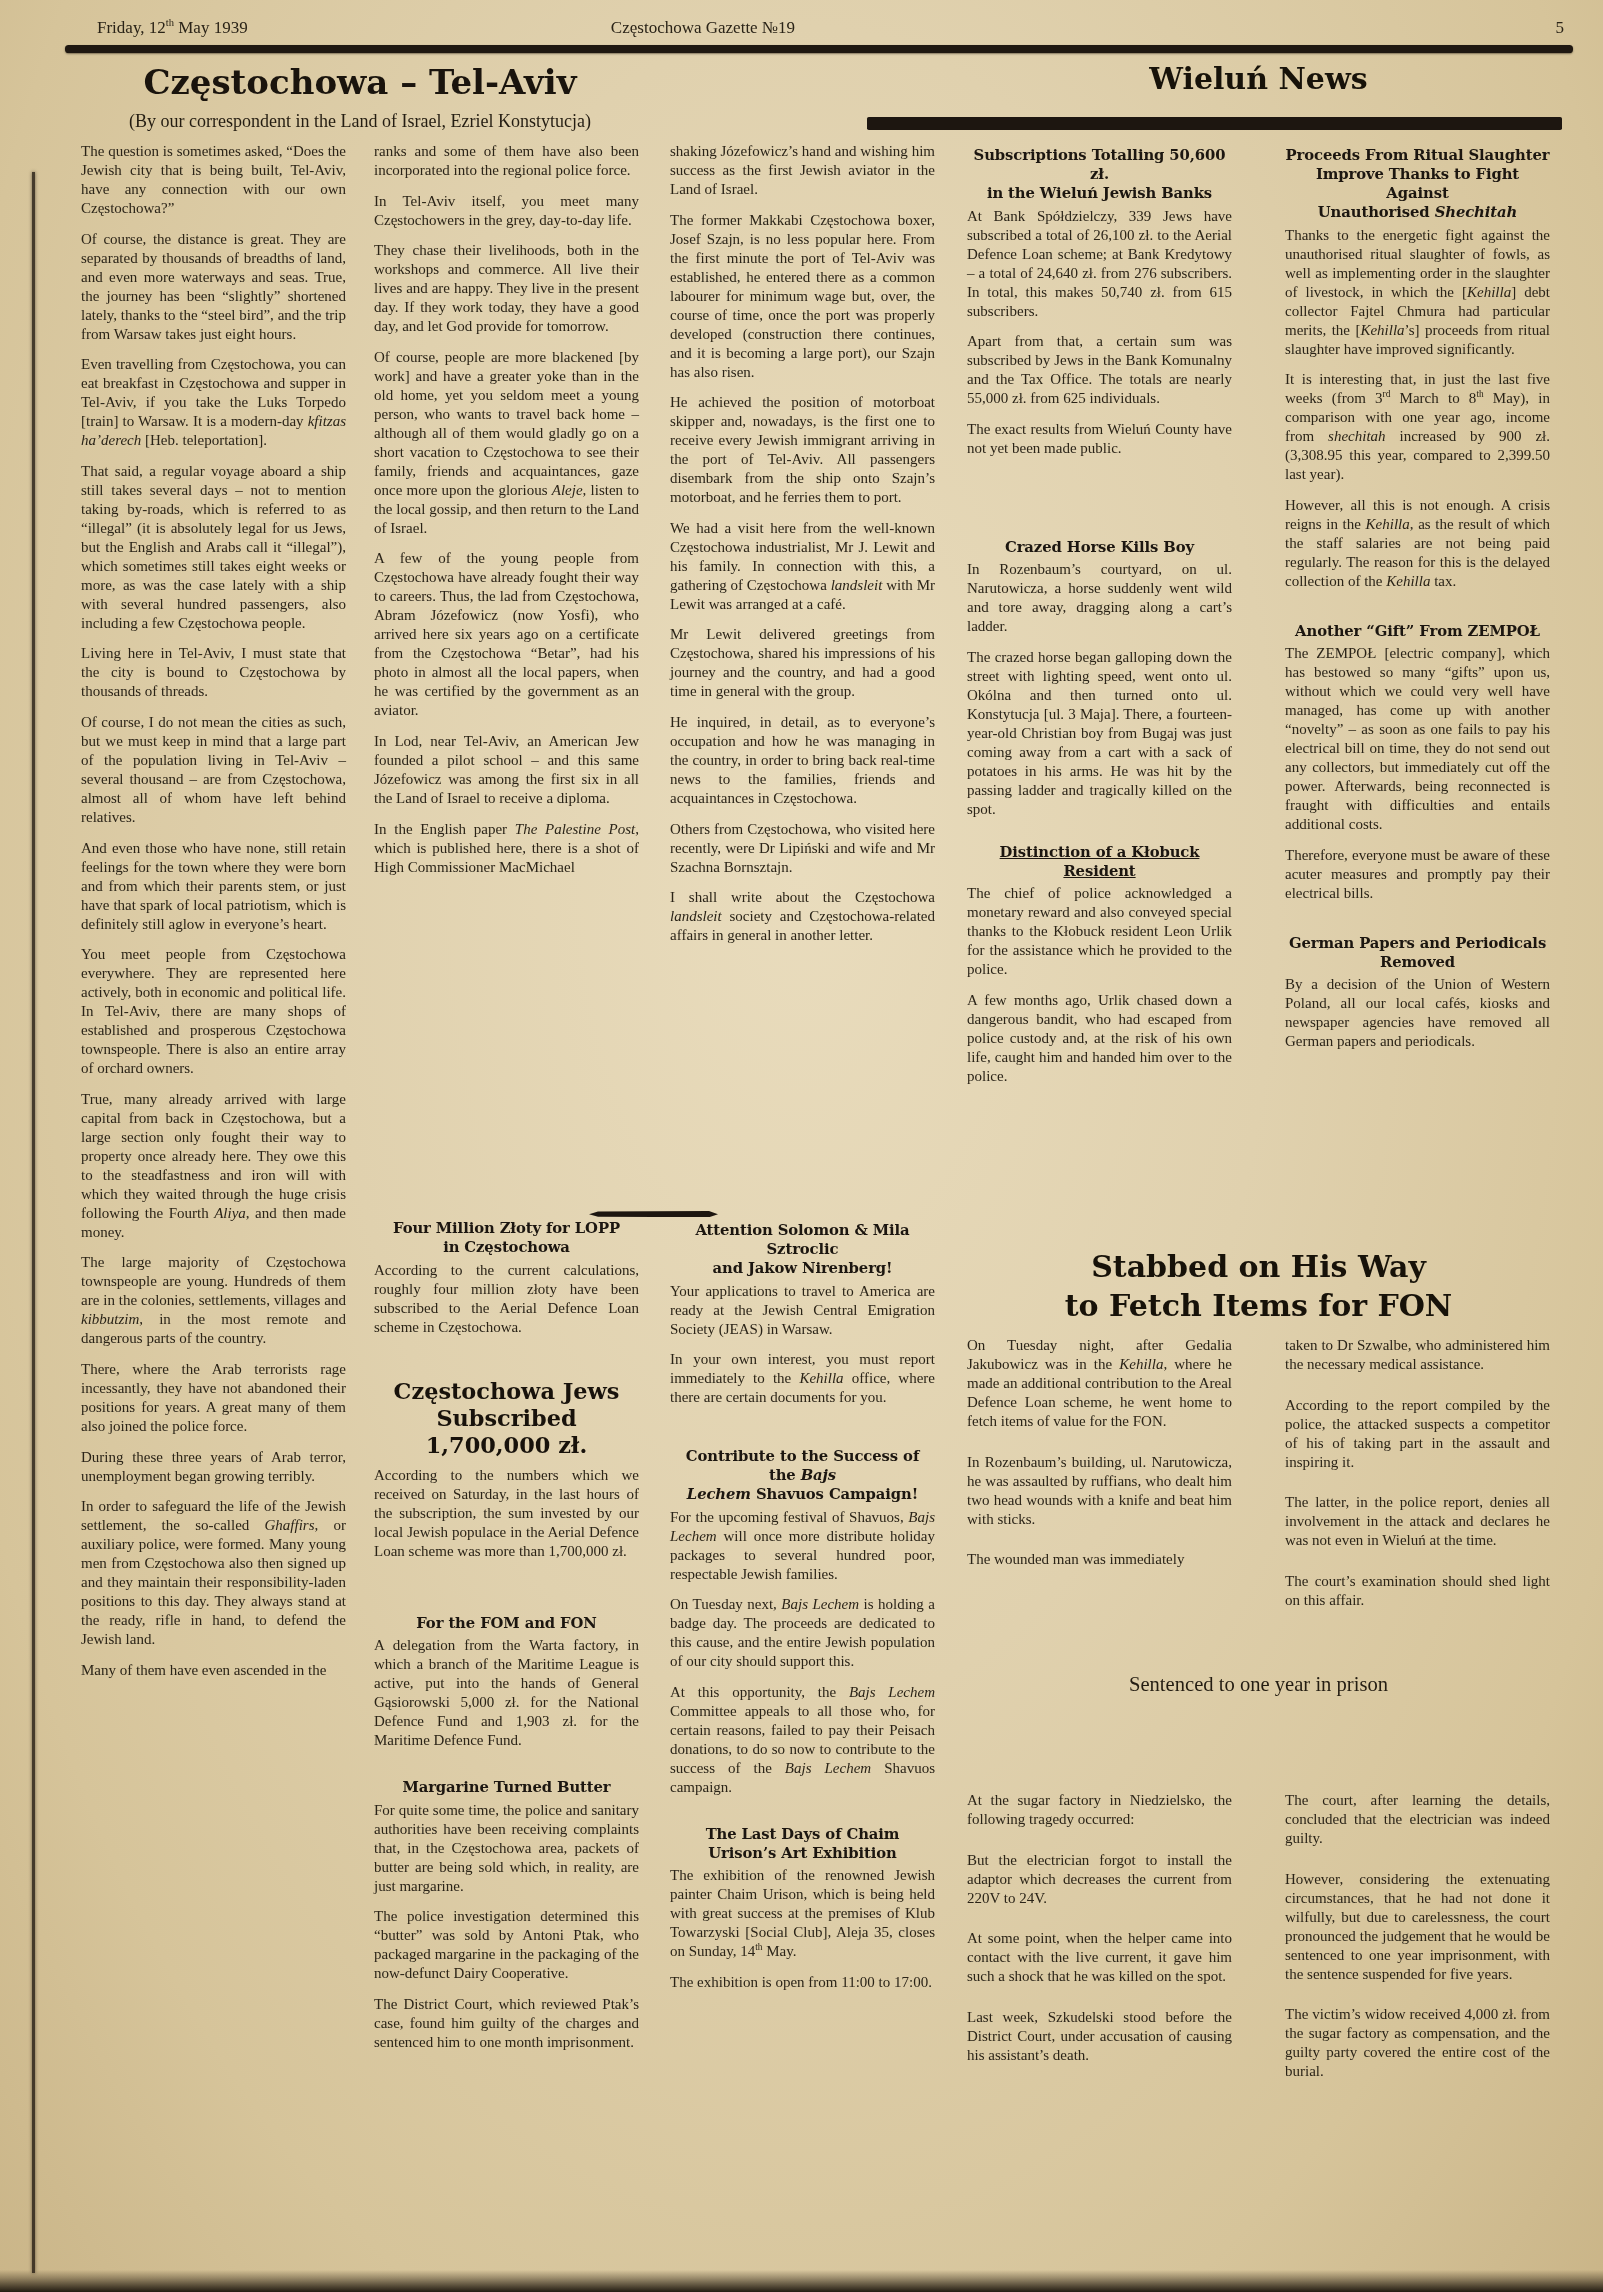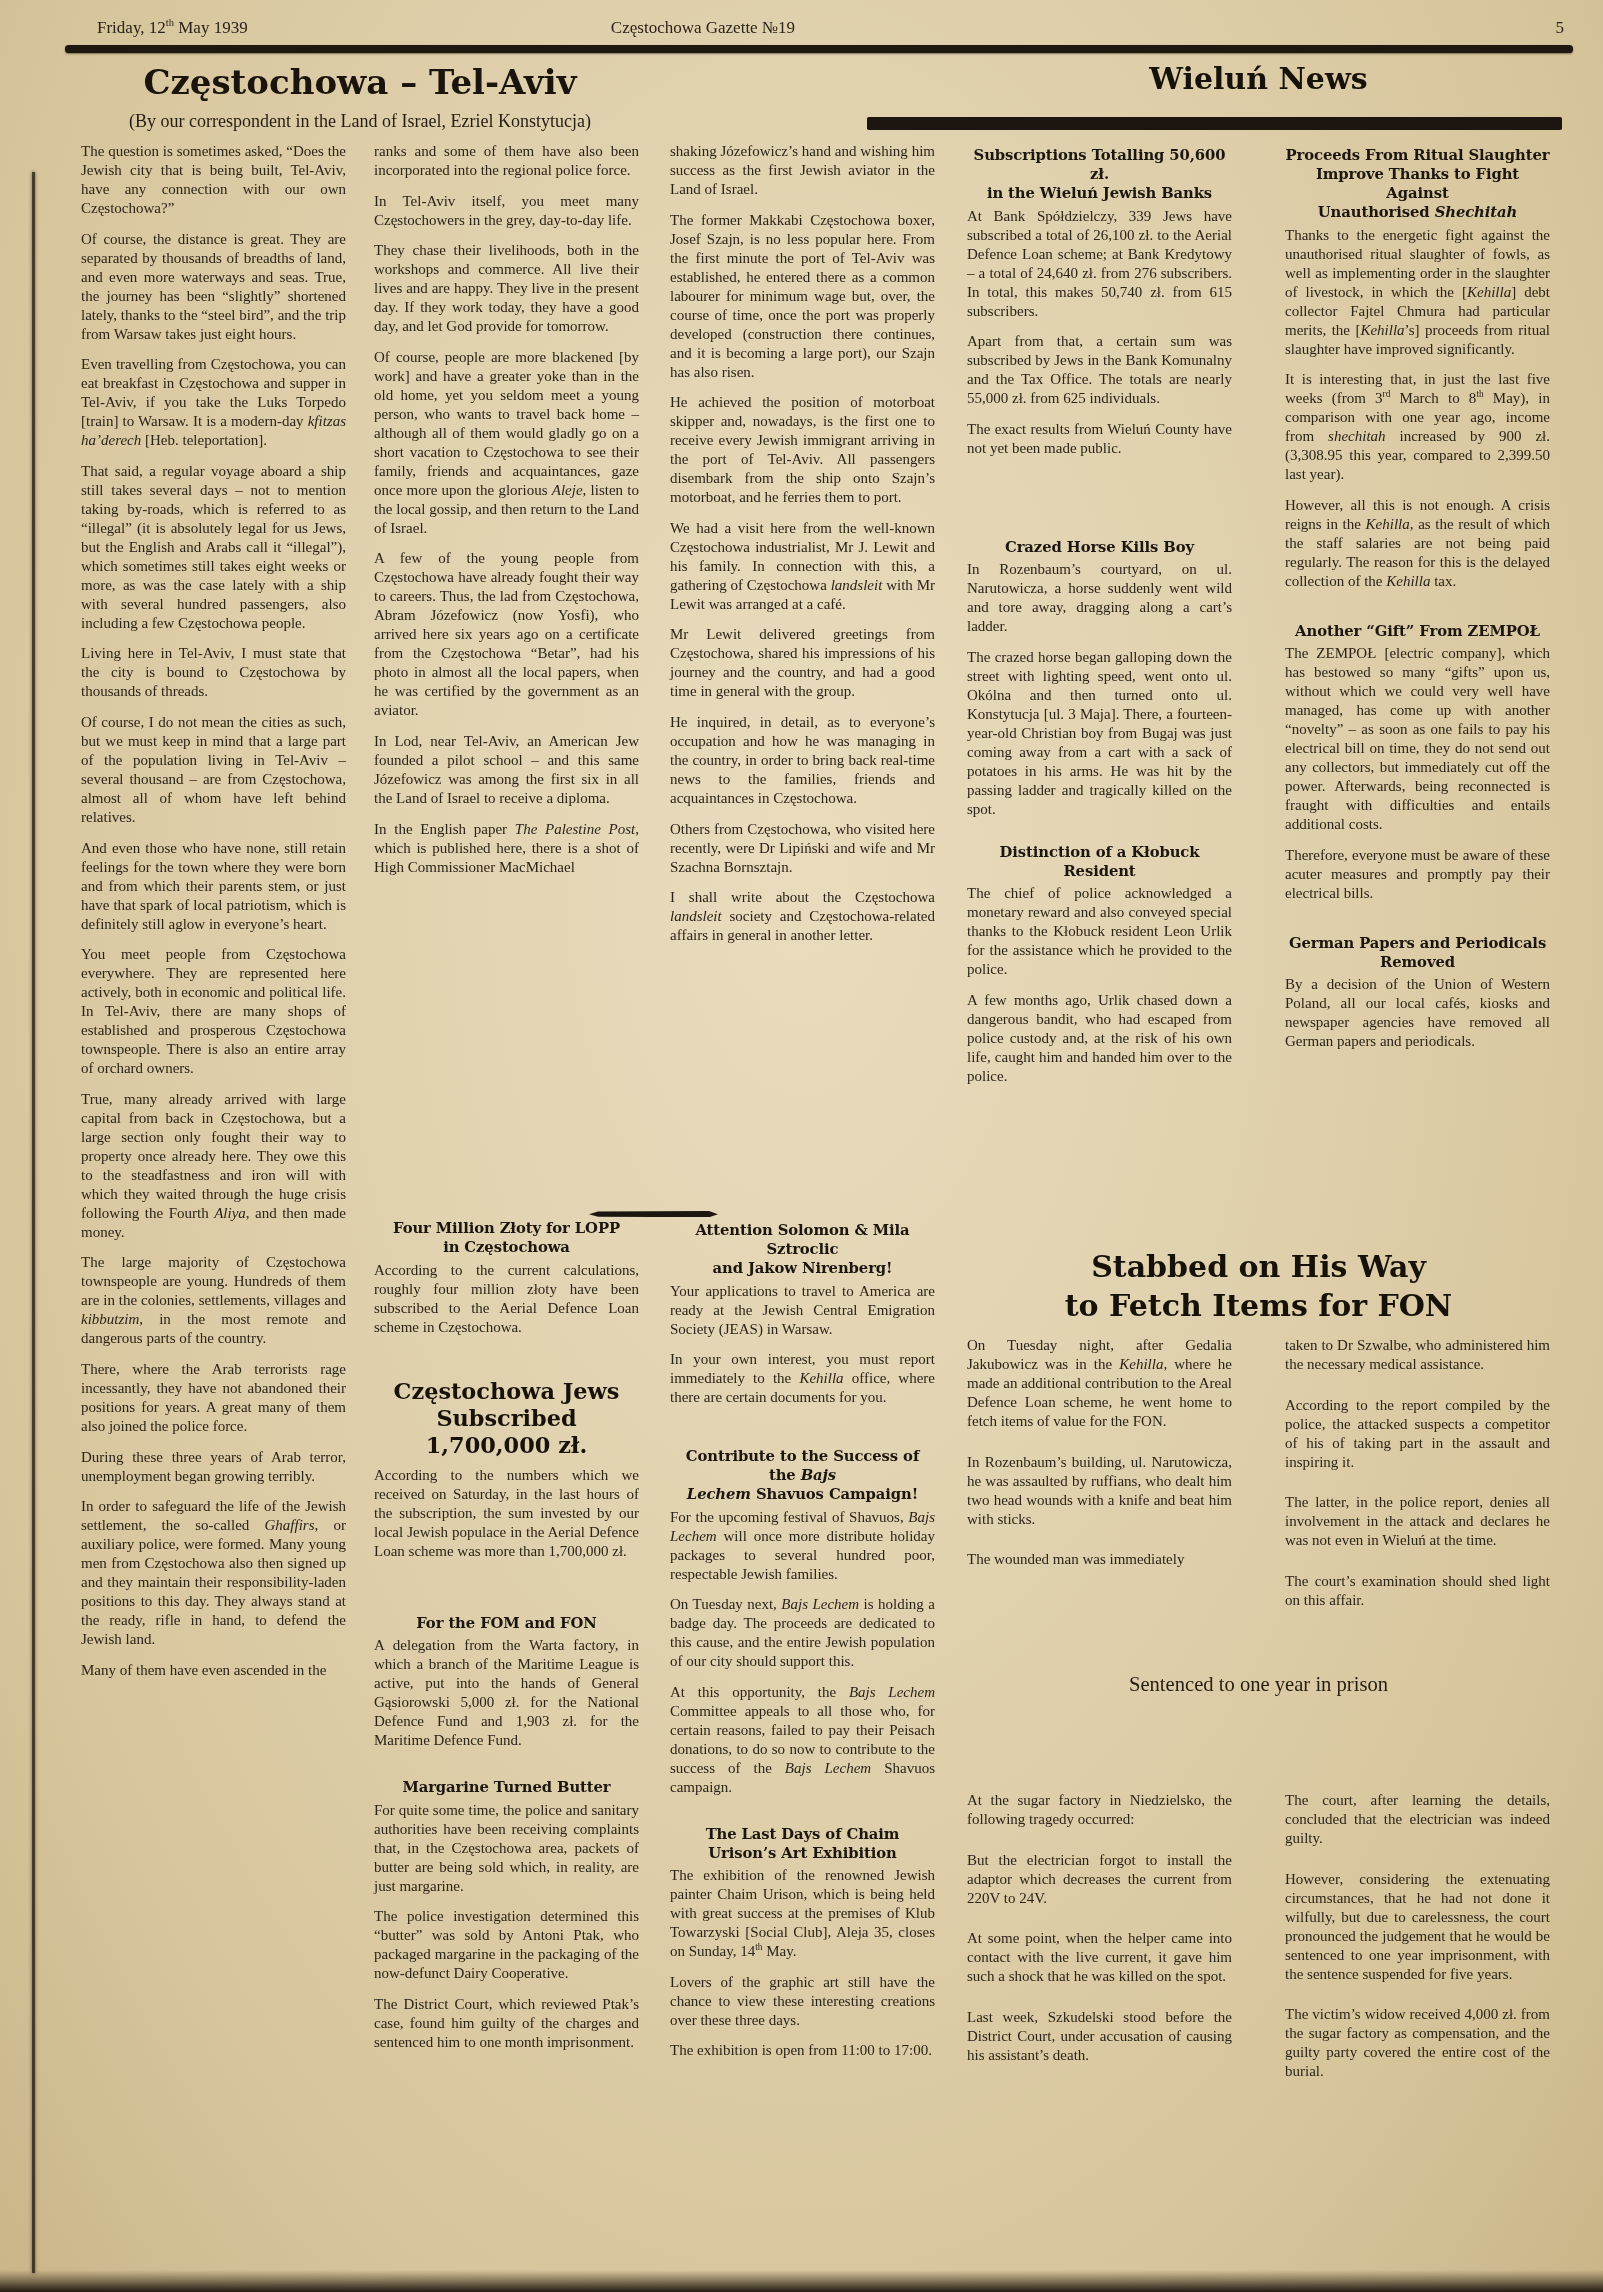--- a/index.html
+++ b/index.html
@@ -120,35 +120,34 @@
   <div class="col" id="col3b">
       <h3 class="brief-head">Attention Solomon &amp; Mila Sztroclic<br>and Jakow Nirenberg!</h3>
       <p class="para">Your applications to travel to America are ready at the Jewish Central Emigration Society (JEAS) in Warsaw.</p>
       <p class="para">In your own interest, you must report immediately to the <i>Kehilla</i> office, where there are certain documents for you.</p>
       <h3 class="brief-head" style="margin-top: 39px;">Contribute to the Success of the <i>Bajs</i><br><i>Lechem</i> Shavuos Campaign!</h3>
       <p class="para">For the upcoming festival of Shavuos, <i>Bajs Lechem</i> will once more distribute holiday packages to several hundred poor, respectable Jewish families.</p>
       <p class="para">On Tuesday next, <i>Bajs Lechem</i> is holding a badge day. The proceeds are dedicated to this cause, and the entire Jewish population of our city should support this.</p>
       <p class="para">At this opportunity, the <i>Bajs Lechem</i> Committee appeals to all those who, for certain reasons, failed to pay their Peisach donations, to do so now to contribute to the success of the <i>Bajs Lechem</i> Shavuos campaign.</p>
       <h3 class="brief-head" style="margin-top: 27px;">The Last Days of Chaim<br>Urison’s Art Exhibition</h3>
       <p class="para">The exhibition of the renowned Jewish painter Chaim Urison, which is being held with great success at the premises of Klub Towarzyski [Social Club], Aleja 35, closes on Sunday, 14<sup>th</sup> May.</p>
-      <p class="para">Lovers of the graphic art still have the chance to view these interesting creations over these three days.</p>
       <p class="para">The exhibition is open from 11:00 to 17:00.</p>
     </div>
 
   <div class="wielun-title">Wieluń News</div>
   <div class="wielun-rule"></div>
   <div class="col" id="col4">
       <h3 class="brief-head">Subscriptions Totalling 50,600 zł.<br>in the Wieluń Jewish Banks</h3>
       <p class="para">At Bank Spółdzielczy, 339 Jews have subscribed a total of 26,100 zł. to the Aerial Defence Loan scheme; at Bank Kredytowy – a total of 24,640 zł. from 276 subscribers. In total, this makes 50,740 zł. from 615 subscribers.</p>
       <p class="para">Apart from that, a certain sum was subscribed by Jews in the Bank Komunalny and the Tax Office. The totals are nearly 55,000 zł. from 625 individuals.</p>
       <p class="para">The exact results from Wieluń County have not yet been made public.</p>
       <h3 class="brief-head" style="margin-top: 79px;">Crazed Horse Kills Boy</h3>
       <p class="para">In Rozenbaum’s courtyard, on ul. Narutowicza, a horse suddenly went wild and tore away, dragging along a cart’s ladder.</p>
       <p class="para">The crazed horse began galloping down the street with lighting speed, went onto ul. Okólna and then turned onto ul. Konstytucja [ul. 3 Maja]. There, a fourteen-year-old Christian boy from Bugaj was just coming away from a cart with a sack of potatoes in his arms. He was hit by the passing ladder and tragically killed on the spot.</p>
-      <h3 class="brief-head" style="">Distinction of a Kłobuck Resident</h3>
+      <h3 class="brief-head" style=" text-decoration: underline;">Distinction of a Kłobuck Resident</h3>
       <p class="para">The chief of police acknowledged a monetary reward and also conveyed special thanks to the Kłobuck resident Leon Urlik for the assistance which he provided to the police.</p>
       <p class="para">A few months ago, Urlik chased down a dangerous bandit, who had escaped from police custody and, at the risk of his own life, caught him and handed him over to the police.</p>
     </div>
   <div class="col" id="col5">
       <h3 class="brief-head">Proceeds From Ritual Slaughter<br>Improve Thanks to Fight Against<br>Unauthorised <i>Shechitah</i></h3>
       <p class="para">Thanks to the energetic fight against the unauthorised ritual slaughter of fowls, as well as implementing order in the slaughter of livestock, in which the [<i>Kehilla</i>] debt collector Fajtel Chmura had particular merits, the [<i>Kehilla</i>’s] proceeds from ritual slaughter have improved significantly.</p>
       <p class="para">It is interesting that, in just the last five weeks (from 3<sup>rd</sup> March to 8<sup>th</sup> May), in comparison with one year ago, income from <i>shechitah</i> increased by 900 zł. (3,308.95 this year, compared to 2,399.50 last year).</p>
       <p class="para">However, all this is not enough. A crisis reigns in the <i>Kehilla</i>, as the result of which the staff salaries are not being paid regularly. The reason for this is the delayed collection of the <i>Kehilla</i> tax.</p>
       <h3 class="brief-head" style="margin-top: 30px;">Another “Gift” From ZEMPOŁ</h3>
       <p class="para">The ZEMPOŁ [electric company], which has bestowed so many “gifts” upon us, without which we could very well have managed, has come up with another “novelty” – as soon as one fails to pay his electrical bill on time, they do not send out any collectors, but immediately cut off the power. Afterwards, being reconnected is fraught with difficulties and entails additional costs.</p>

